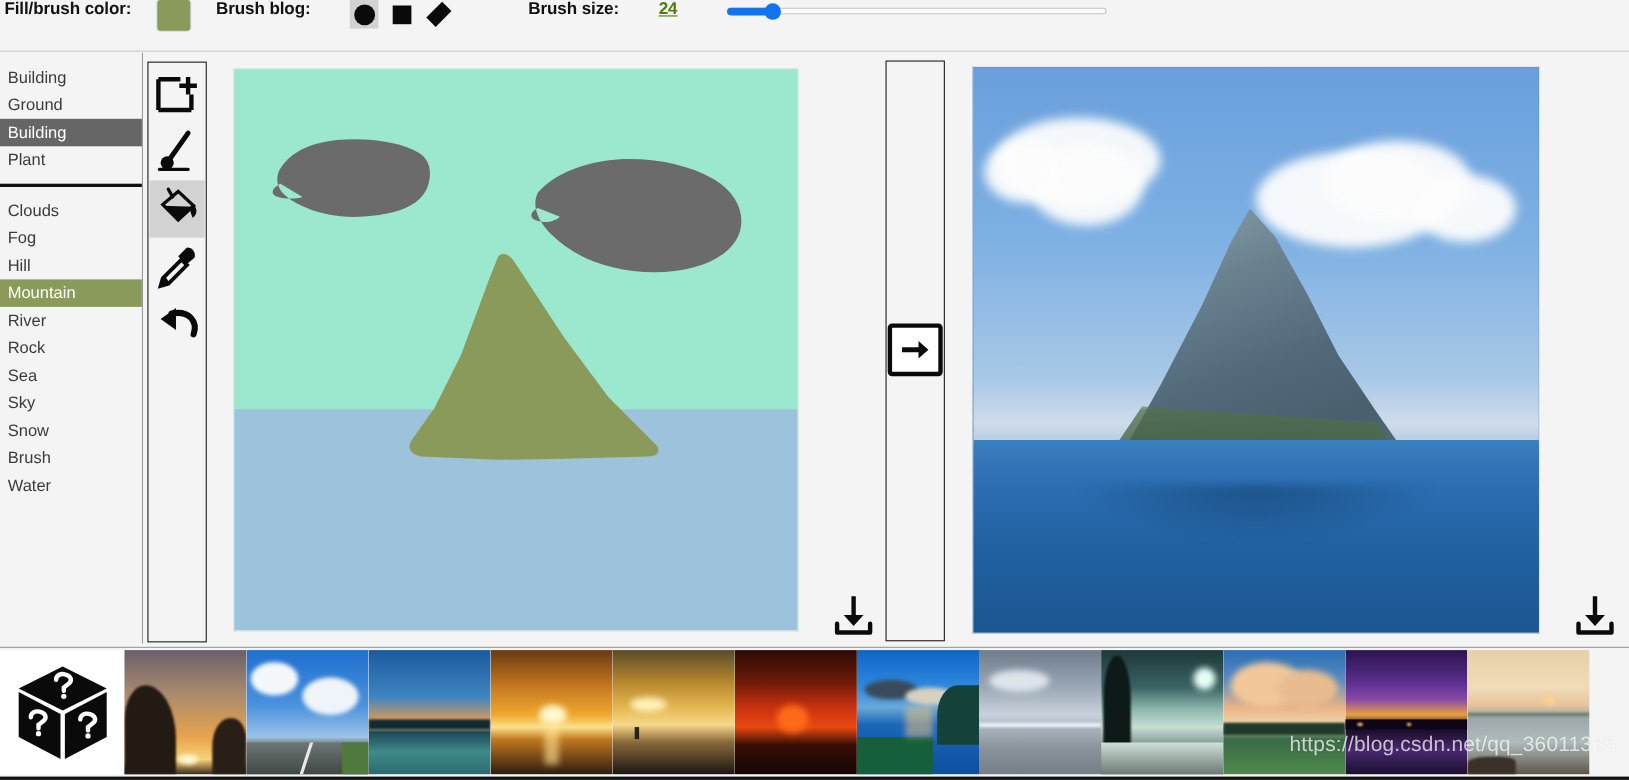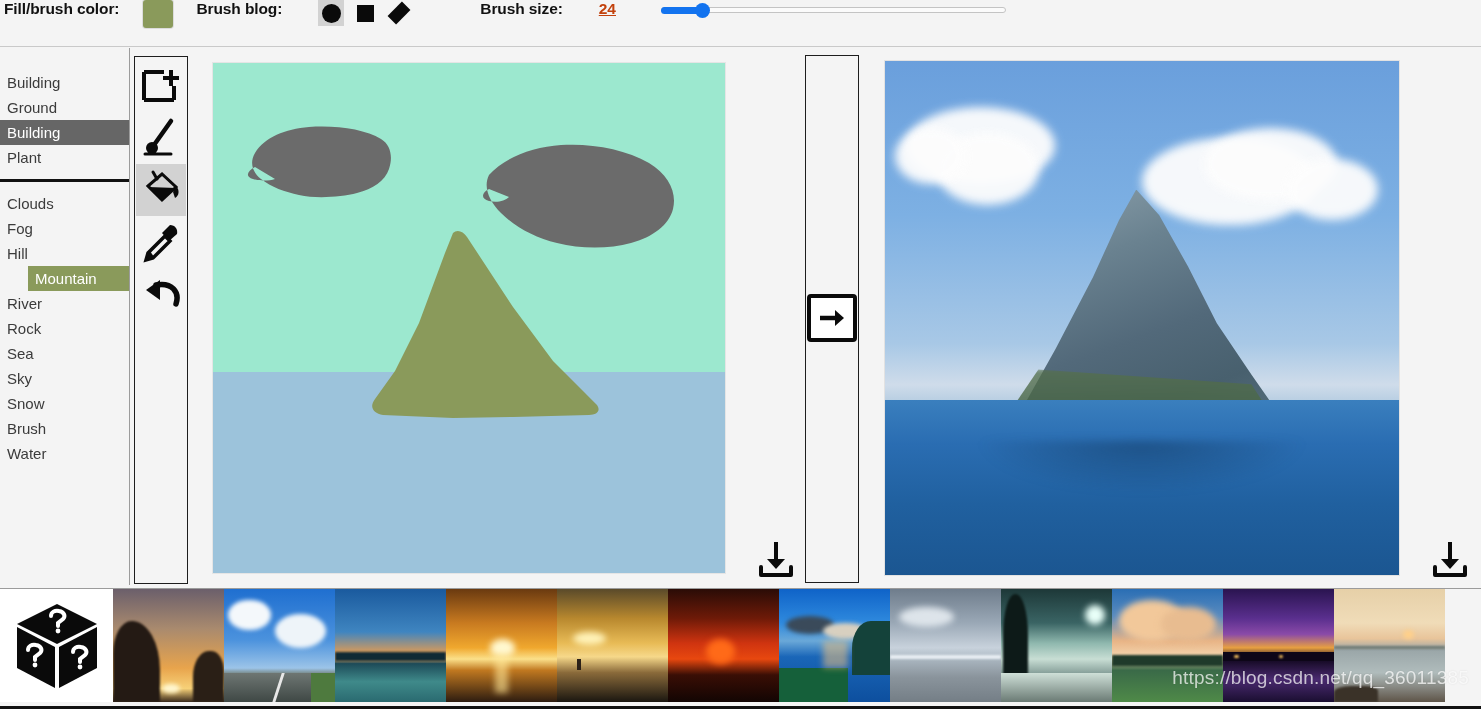--- a/index.html
+++ b/index.html
@@ -28,21 +28,21 @@
   .shape-btn {
     width: 26px; height: 26px; display: flex; align-items: center;
     justify-content: center; background: transparent; border: none;
   }
   .shape-btn.sel { background: #d2d2d2; }
   .sh-circle { width: 19px; height: 19px; border-radius: 50%; background: #0a0a0a; }
   .sh-square { width: 17px; height: 17px; background: #0a0a0a; }
   .sh-diamond { width: 14px; height: 14px; background: #0a0a0a;
     transform: rotate(45deg) scaleY(1.45) scaleX(0.86); }
   #brush-size-label { margin-left: 68px; }
-  #brush-size-value { margin-left: 36px; font-weight: 600; font-size: 15.5px; color: #c2410c; text-decoration: underline; }
+  #brush-size-value { margin-left: 36px; font-weight: 600; font-size: 15.5px; color: #4d7c0f; text-decoration: underline; }
   #slider-wrap { position: relative; margin-left: 45px; width: 345px; height: 20px; }
   #slider-track {
     position: absolute; top: 7px; left: 0; width: 345px; height: 6px;
     background: #fbfbfb; border: 1px solid #c4c4c4; border-radius: 4px;
   }
   #slider-fill {
     position: absolute; top: 7px; left: 0; width: 44px; height: 7px;
     background: #1273ef; border-radius: 4px;
   }
   #slider-thumb {
@@ -56,28 +56,28 @@
   }
   #nv-wordmark { font-size: 25px; font-weight: 800; color: #111; letter-spacing: -0.6px;
     margin-left: 5px; font-family: "DejaVu Sans", sans-serif; }
   #nv-dot { font-size: 12px; color: #111; margin-left: 1px; align-self: flex-end; padding-bottom: 4px;}
   #app-title { font-size: 16px; font-weight: 700; color: #111; margin-left: 38px; }
 
   
   #segment-panel {
     position: absolute; left: 0; top: 48px; width: 130px; height: 537px;
     background: #f4f4f4; border-right: 1px solid #9b9b9b;
-    padding-top: 22px;
+    padding-top: 10px;
   }
   .seg-item {
     height: 25px; line-height: 25px; padding-left: 7px;
     font-size: 15px; color: #3b3b3b; white-space: nowrap;
   }
   .seg-item.sel-gray { background: #666666; color: #ffffff; }
-  .seg-item.sel-olive { background: #8a9a5b; color: #ffffff; margin-left: 28px; }
+  .seg-item.sel-olive { background: #8a9a5b; color: #ffffff; }
   #seg-divider { height: 3px; background: #111; margin: 9px 0 9px 0; }
 
   
   #tool-palette {
     position: absolute; left: 134px; top: 56px; width: 54px; height: 528px;
     background: #f4f4f4; border: 1px solid #1d1d1d;
     display: flex; flex-direction: column; align-items: center; padding-top: 3px;
   }
   .tool-btn {
     width: 50px; height: 52px; display: flex; align-items: center; justify-content: center;
@@ -144,21 +144,21 @@
   }
 
   
   #download-sketch { position: absolute; left: 756px; top: 538px; }
   #download-output { position: absolute; left: 1430px; top: 538px; }
 
   
   #filmstrip {
     position: absolute; left: 0; top: 588px; width: 1481px; height: 121px;
     background: #f4f4f4; border-top: 1px solid #9b9b9b; border-bottom: 3px solid #111;
-    display: flex; 
+    display: flex; align-items: center;
   }
   #random-style-button {
     width: 113px; height: 113px; background: #fff; display: flex;
     align-items: center; justify-content: center; flex: 0 0 auto;
   }
   .thumb { width: 111px; height: 113px; flex: 0 0 auto; position: relative; overflow: hidden; }
   #watermark {
     position: absolute; right: 12px; top: 78px;
     font-size: 19px; color: rgba(255,255,255,0.72);
     font-family: "Liberation Sans", sans-serif; letter-spacing: .2px;

